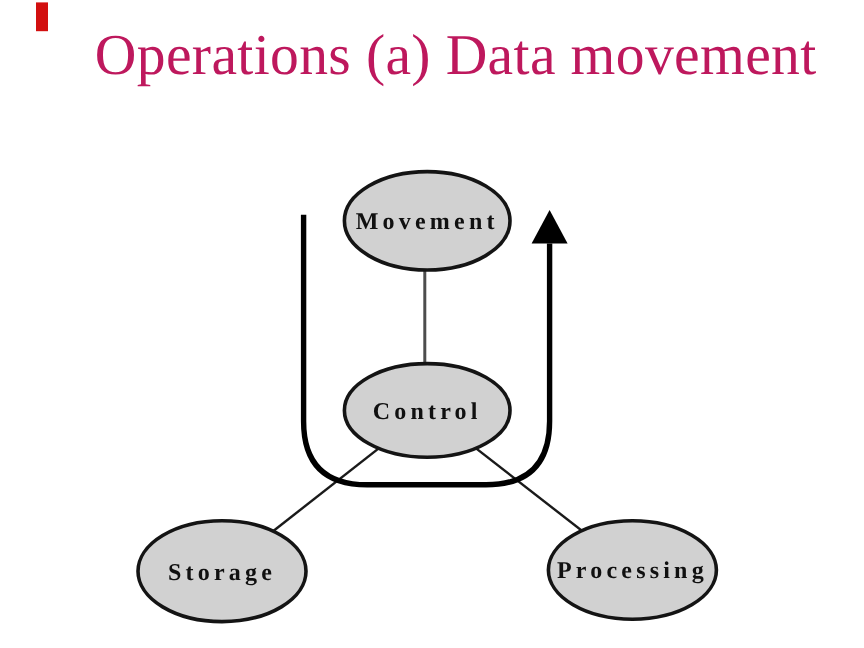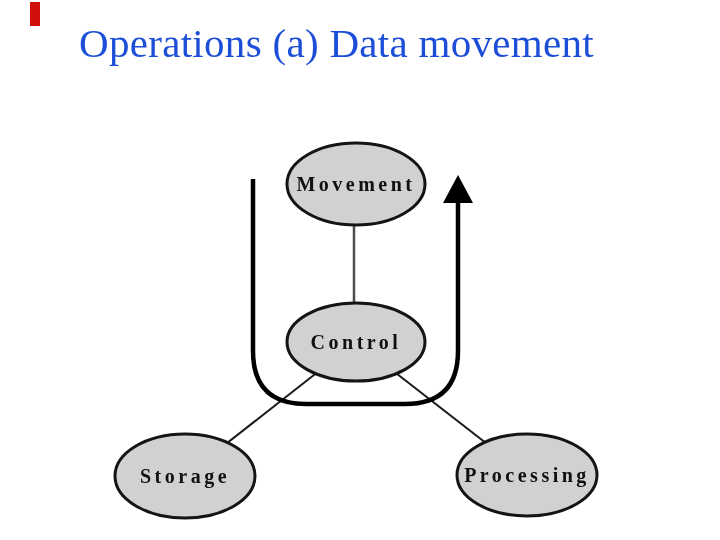--- a/index.html
+++ b/index.html
@@ -1,22 +1,22 @@
 <!DOCTYPE html>
 <html><head>
 <meta charset="utf-8">
 <style>
   html,body{margin:0;padding:0;}
   body{width:720px;height:540px;overflow:hidden;font-family:"Liberation Serif","DejaVu Serif",serif;}
   .slide{position:relative;width:720px;height:540px;}
   .accent-bar{position:absolute;left:30px;top:2px;width:10px;height:24px;}
   .slide-title{
     position:absolute;left:79px;top:21px;
-    font-size:41px;line-height:1.1;letter-spacing:0.3px;
-    color:#1d4ed8;white-space:nowrap;
+    font-size:48px;line-height:1.1;letter-spacing:0.3px;
+    color:#be185d;white-space:nowrap;
     font-family:"Liberation Serif","DejaVu Serif",serif;
   }
   svg.diagram{position:absolute;left:0;top:0;display:block;}
   .node-label{
     font-family:"Liberation Serif","DejaVu Serif",serif;
     font-weight:bold;font-size:20px;letter-spacing:3.5px;
     fill:#101010;
   }
 </style>
 </head>

